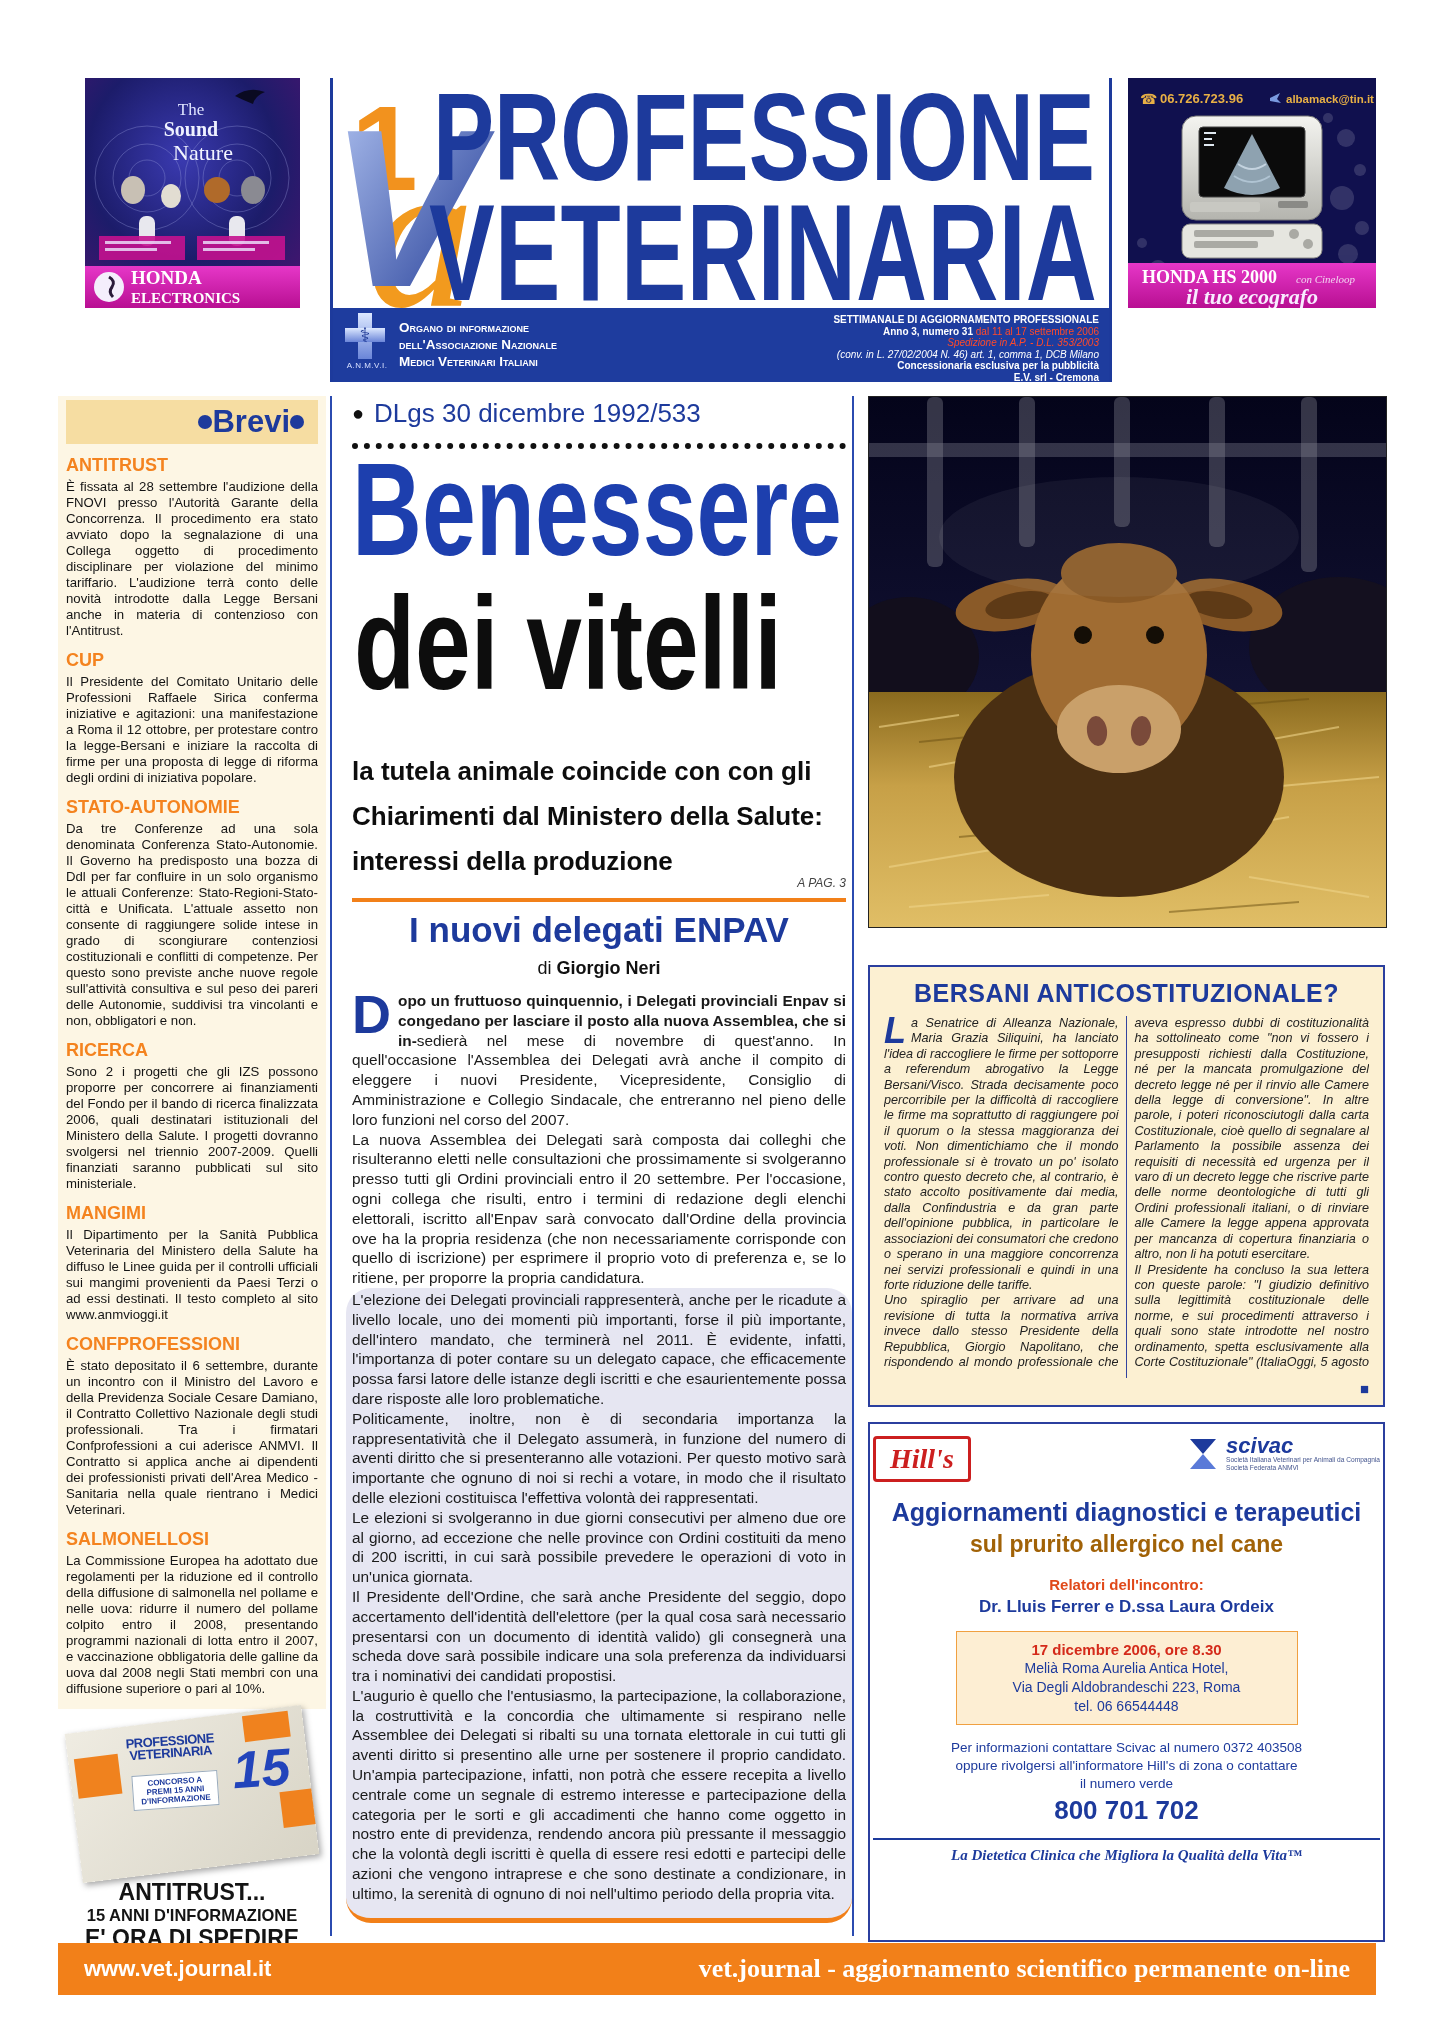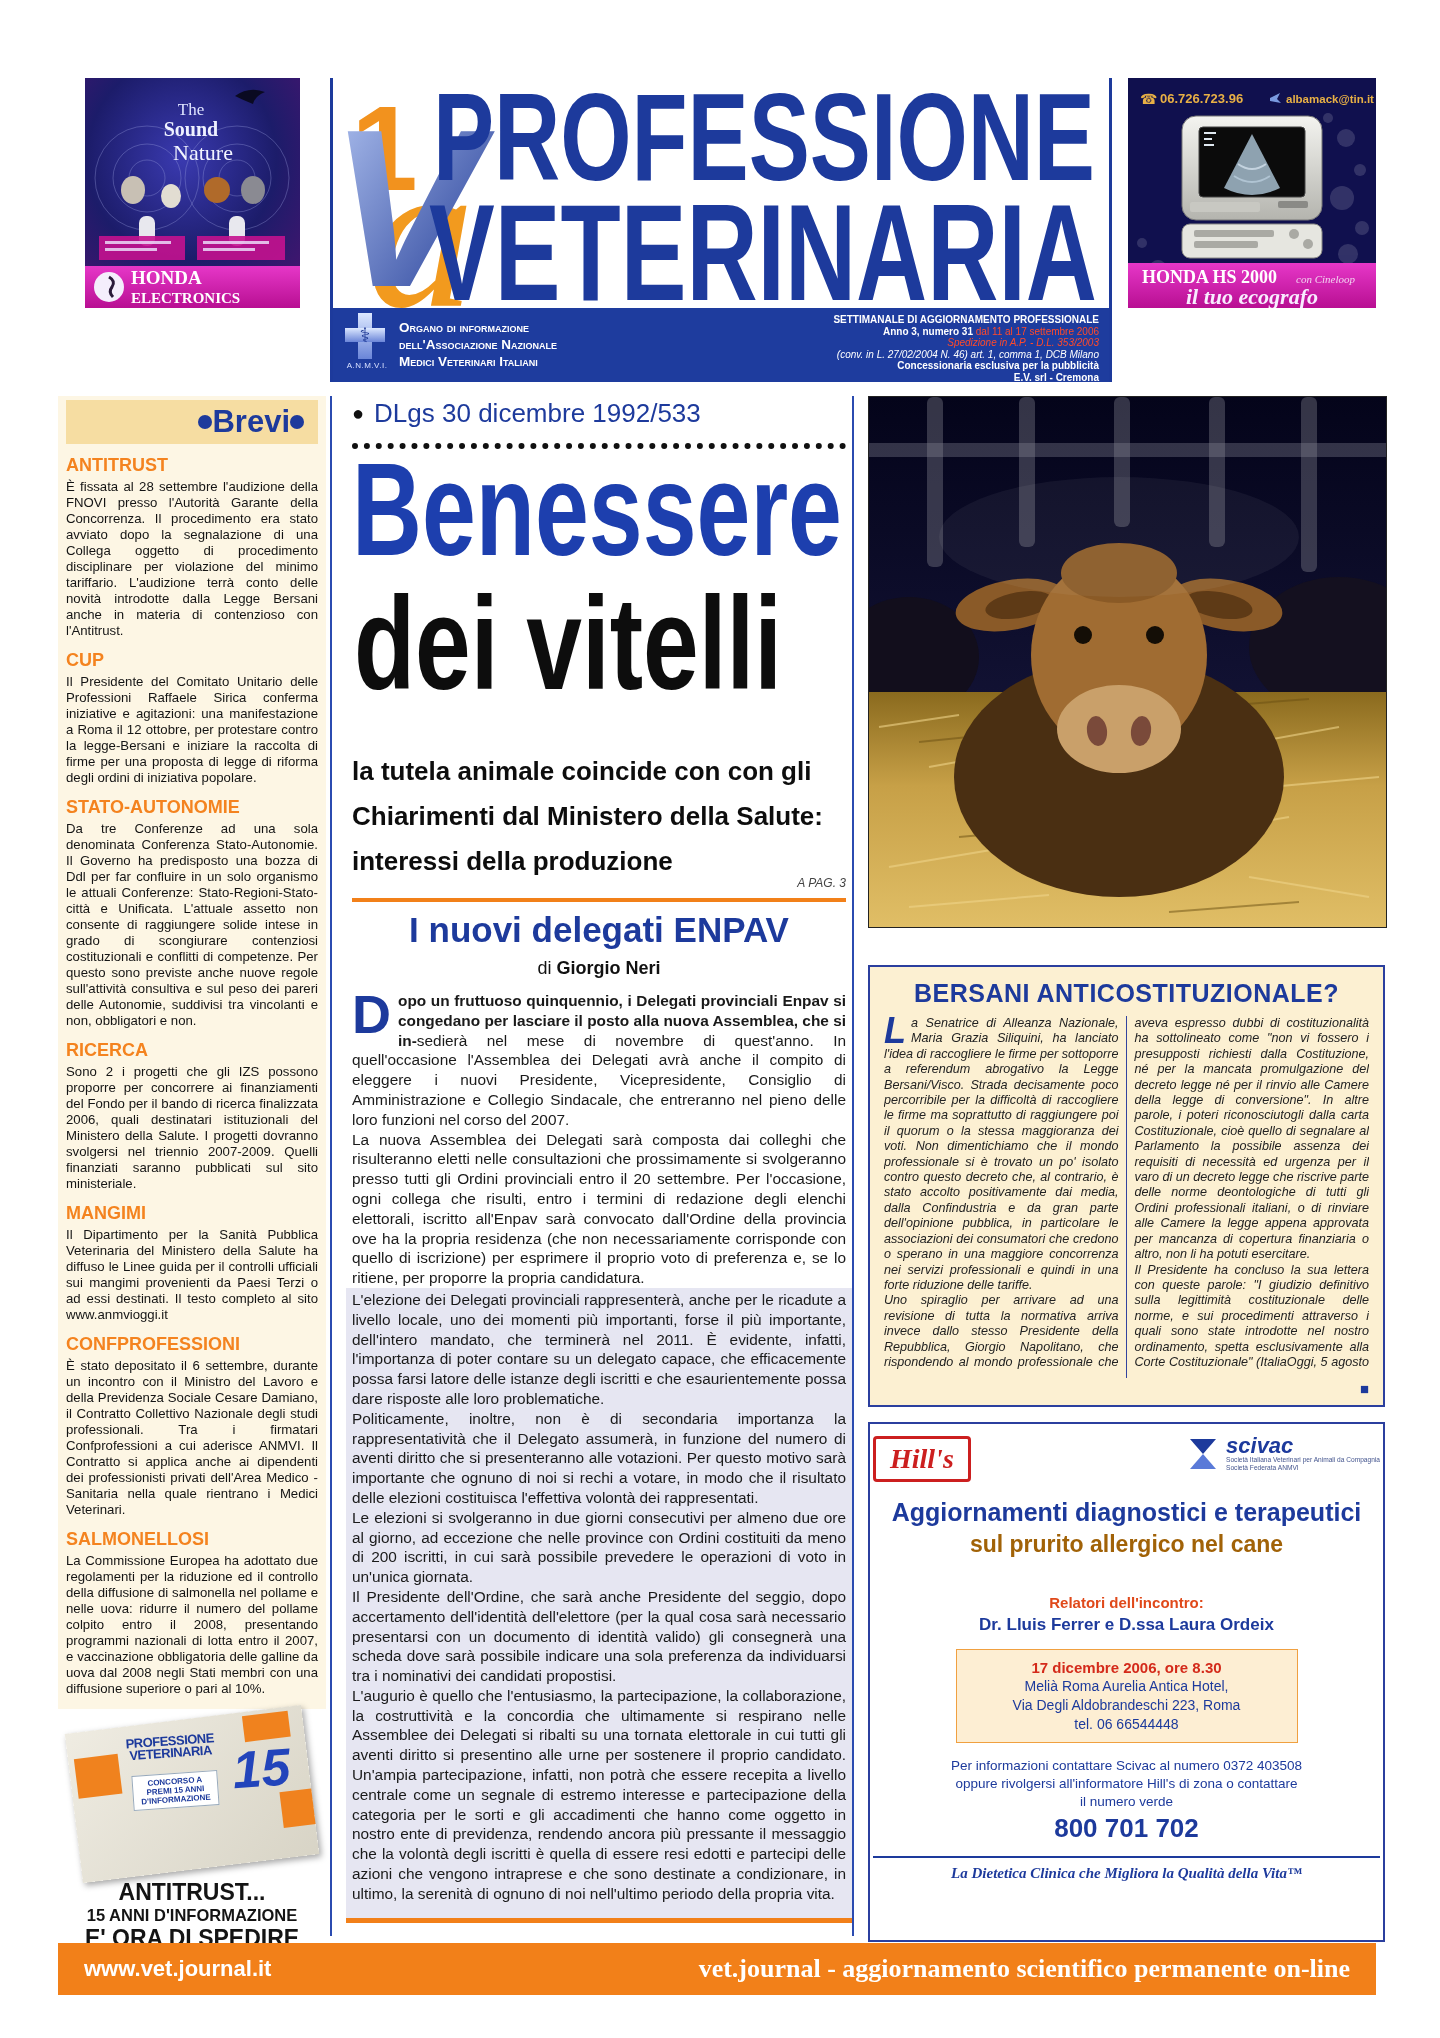--- a/index.html
+++ b/index.html
@@ -62,21 +62,21 @@
   .dotted{height:6px;margin:8px 0 6px 0;border-bottom:6px dotted #111;}
   .standfirst{margin-top:26px;font-weight:bold;font-size:26px;line-height:45px;color:#0d0d0d;}
   .pageref{float:right;font-size:12px;font-style:italic;font-weight:normal;color:#444;margin-top:22px;}
   .orange-rule{height:4px;background:#f28019;margin:14px 0 8px 0;}
   .enpav-title{color:#1d3a9c;font-size:35px;font-weight:bold;text-align:center;margin-top:6px;}
   .byline{text-align:center;font-size:18px;margin:8px 0 12px 0;}
   .byline b{font-weight:bold;}
   .body p{margin:0;font-size:15.4px;line-height:19.8px;text-align:justify;color:#1a1a1a;}
   .dropcap{float:left;color:#1d3a9c;font-weight:bold;font-size:54px;line-height:42px;margin:2px 7px 0 0;}
   .lead-bold{font-weight:bold;}
-  .highlight{background:#e6e6f2;margin:0 -6px;padding:2px 6px 14px 6px;border-bottom:5px solid #f28019;}
+  .highlight{background:#e6e6f2;margin:0 -6px;padding:2px 6px 14px 6px;border-bottom:5px solid #f28019;border-radius:25px;}
   
   .rightcol{position:absolute;left:868px;top:396px;width:517px;height:1546px;}
   .cow{position:absolute;left:0;top:0;width:517px;height:530px;border:1px solid #222;}
   .bersani{position:absolute;left:0;top:569px;width:517px;height:442px;background:#fcf0d2;
            border:2px solid #2b3f9e;box-sizing:border-box;padding:10px 14px;}
   .bersani h2{margin:2px 0 8px 0;text-align:center;color:#1d3a9c;font-size:25px;letter-spacing:.5px;}
   .bersani .cols{column-count:2;column-gap:16px;column-rule:1px solid #33449e;
                  font-style:italic;font-size:12.6px;line-height:15.4px;text-align:justify;
                  color:#222;height:362px;overflow:hidden;}
   .bersani .cols p{margin:0;}
@@ -86,21 +86,21 @@
          border:2px solid #2b3f9e;box-sizing:border-box;padding:12px 3px;text-align:center;}
   .logos{display:flex;justify-content:space-between;align-items:flex-start;}
   .hills-logo{border:3px solid #cc1f1f;border-radius:4px;padding:4px 14px;
               font-family:"Liberation Serif",serif;font-style:italic;font-weight:bold;
               color:#cc1f1f;font-size:28px;}
   .scivac{display:flex;gap:8px;align-items:center;text-align:left;}
   .scivac .name{color:#1d3a9c;font-weight:bold;font-style:italic;font-size:22px;line-height:20px;}
   .scivac .sub{font-size:6.6px;color:#44558e;line-height:8px;}
   .hills .t1{color:#1d3a9c;font-weight:bold;font-size:25px;margin-top:16px;}
   .hills .t2{color:#a16207;font-weight:bold;font-size:23px;margin-top:4px;}
-  .hills .rel-label{color:#e0491a;font-weight:bold;font-size:15px;margin-top:36px;text-align:center;}
+  .hills .rel-label{color:#e0491a;font-weight:bold;font-size:15px;margin-top:18px;text-align:center;}
   .hills .rel{color:#1d3a9c;font-weight:bold;font-size:17px;margin-top:4px;}
   .venue{width:320px;margin:14px auto 0 auto;background:#fdeed3;border:1px solid #f0a040;
          padding:8px 10px;font-size:14px;line-height:19px;color:#1d3a9c;}
   .venue .date{color:#d42a1a;font-weight:bold;font-size:15px;}
   .hills .info{color:#1d3a9c;font-size:13.5px;line-height:18px;margin-top:14px;}
   .hills .phone{color:#1d3a9c;font-weight:bold;font-size:26px;margin-top:2px;}
   .hills .tagline{border-top:2px solid #1d3a9c;margin-top:12px;padding-top:7px;
         font-family:"Liberation Serif",serif;font-style:italic;font-weight:bold;
         color:#1d3a9c;font-size:15px;}
   

